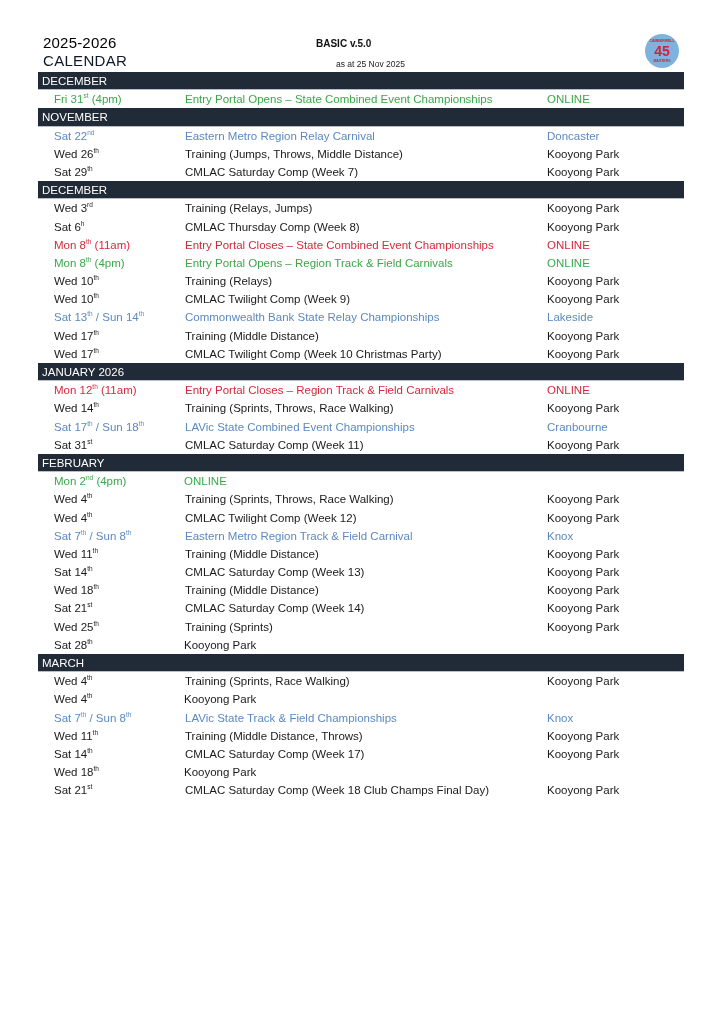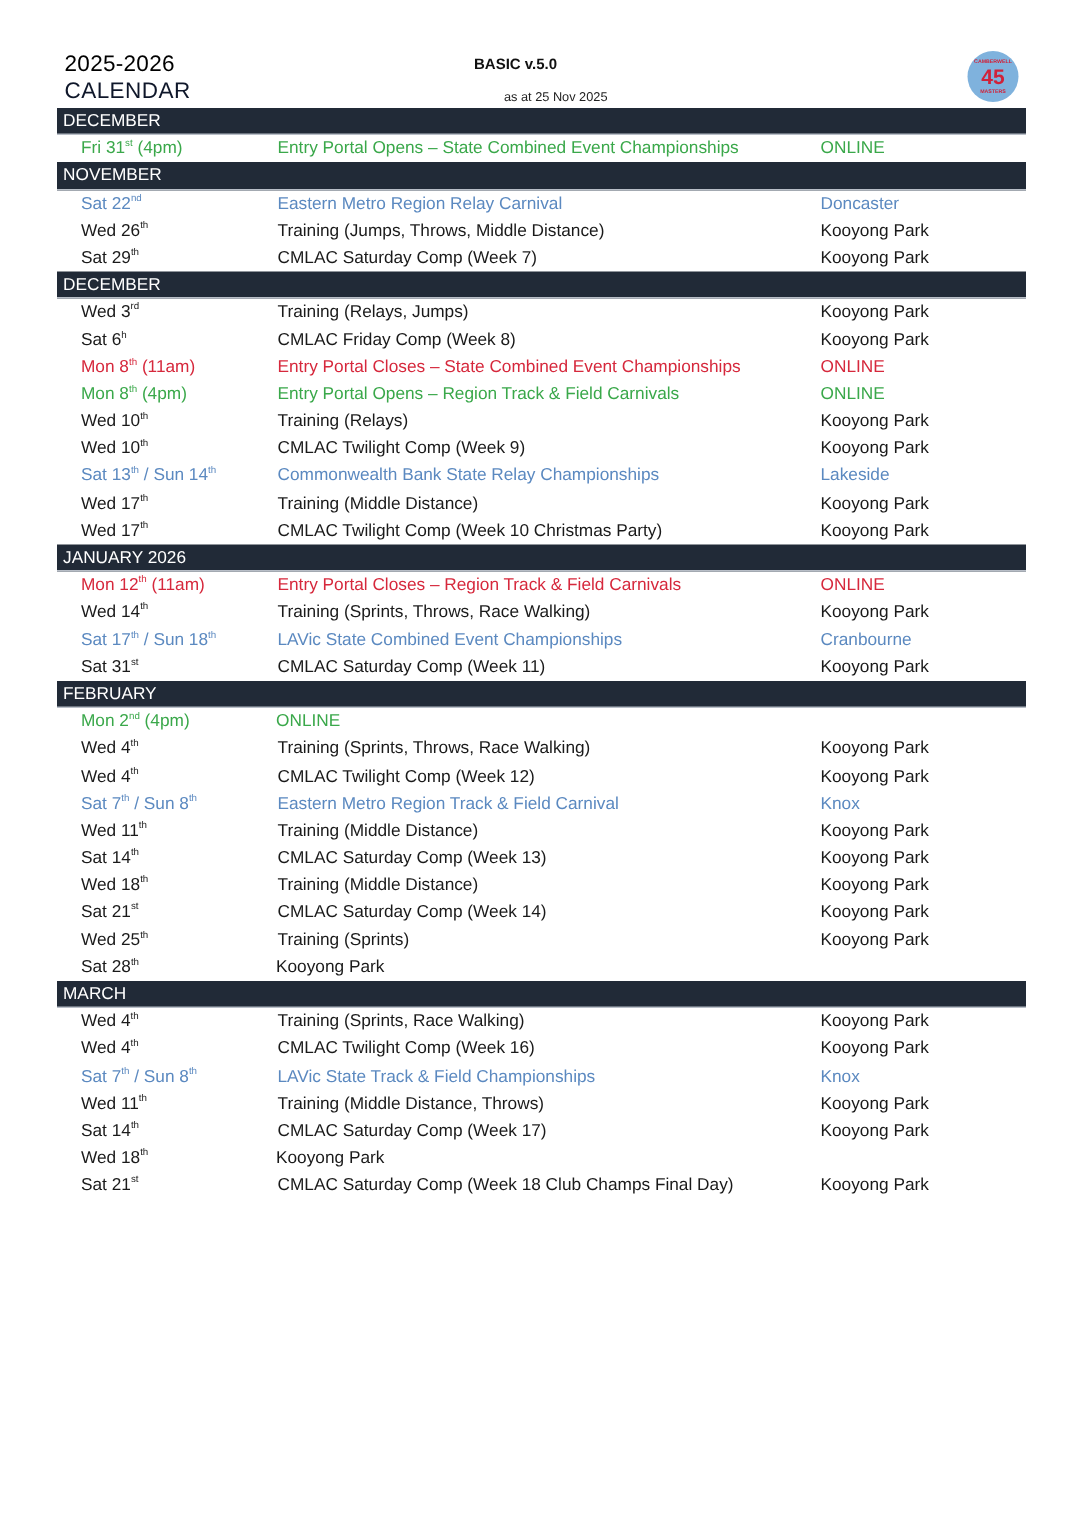--- a/index.html
+++ b/index.html
@@ -65,21 +65,21 @@
       <div class="v">Kooyong Park</div>
     </div>
     <div class="month">DECEMBER</div>
     <div class="row c-normal">
       <div class="d"><span>Wed 3</span><sup>rd</sup><span></span><span></span><sup></sup></div>
       <div class="e">Training (Relays, Jumps)</div>
       <div class="v">Kooyong Park</div>
     </div>
     <div class="row c-normal">
       <div class="d"><span>Sat 6</span><sup>h</sup><span></span><span></span><sup></sup></div>
-      <div class="e">CMLAC Friday Comp (Week 8)</div>
+      <div class="e">CMLAC Thursday Comp (Week 8)</div>
       <div class="v">Kooyong Park</div>
     </div>
     <div class="row c-red">
       <div class="d"><span>Mon 8</span><sup>th</sup><span> (11am)</span><span></span><sup></sup></div>
       <div class="e">Entry Portal Closes – State Combined Event Championships</div>
       <div class="v">ONLINE</div>
     </div>
     <div class="row c-green">
       <div class="d"><span>Mon 8</span><sup>th</sup><span> (4pm)</span><span></span><sup></sup></div>
       <div class="e">Entry Portal Opens – Region Track &amp; Field Carnivals</div>
@@ -181,21 +181,20 @@
       <div class="v">Kooyong Park</div>
     </div>
     <div class="month">MARCH</div>
     <div class="row c-normal">
       <div class="d"><span>Wed 4</span><sup>th</sup><span></span><span></span><sup></sup></div>
       <div class="e">Training (Sprints, Race Walking)</div>
       <div class="v">Kooyong Park</div>
     </div>
     <div class="row c-normal">
       <div class="d"><span>Wed 4</span><sup>th</sup><span></span><span></span><sup></sup></div>
-      <div class="e">CMLAC Twilight Comp (Week 16)</div>
       <div class="v">Kooyong Park</div>
     </div>
     <div class="row c-blue">
       <div class="d"><span>Sat 7</span><sup>th</sup><span></span><span> / Sun 8</span><sup>th</sup></div>
       <div class="e">LAVic State Track &amp; Field Championships</div>
       <div class="v">Knox</div>
     </div>
     <div class="row c-normal">
       <div class="d"><span>Wed 11</span><sup>th</sup><span></span><span></span><sup></sup></div>
       <div class="e">Training (Middle Distance, Throws)</div>

